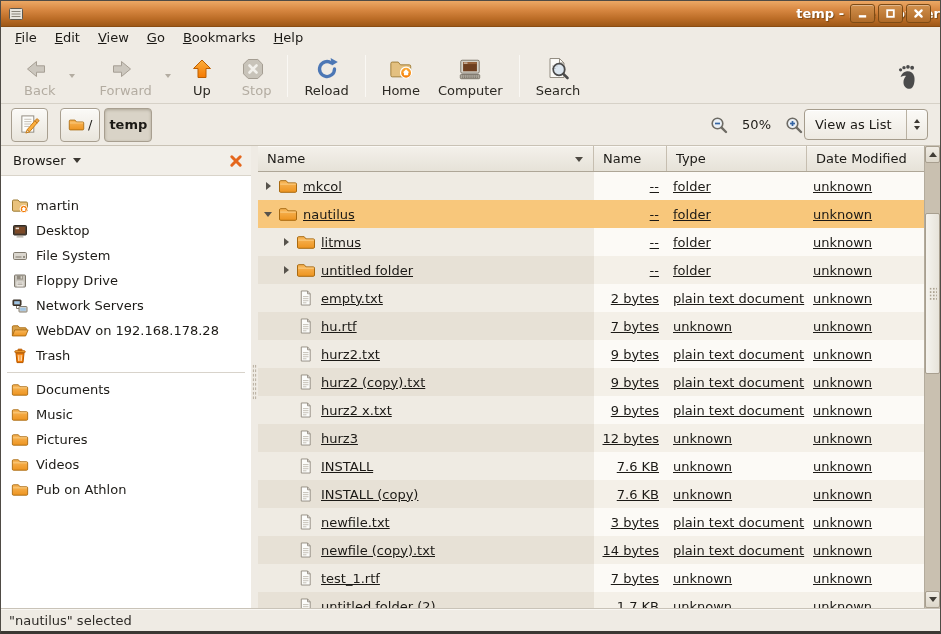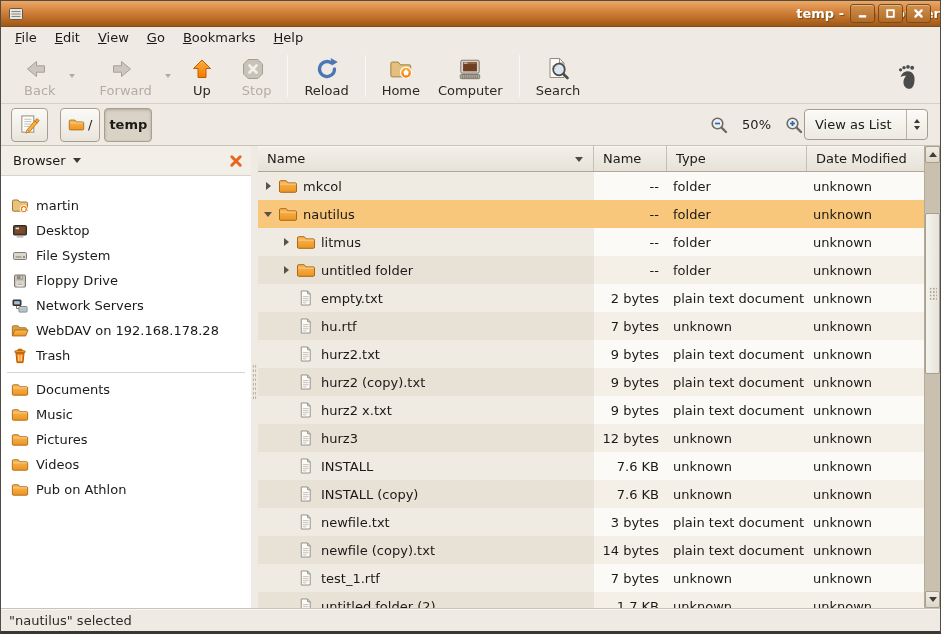--- a/index.html
+++ b/index.html
@@ -75,21 +75,21 @@
   .listpane { width:666px; flex:none; display:flex; flex-direction:column; background:#f97316; }
   .listheader { height:26px; flex:none; display:flex; background:linear-gradient(180deg,#f4f1eb,#e6e2d8); border-bottom:1px solid #aea697; }
   .hcell { border-right:1px solid #c6beb0; display:flex; align-items:center; padding-left:9px; position:relative; box-shadow:inset 0 1px 0 #fbf9f5; }
   .hc-name { width:336px; }
   .hc-size { width:73px; }
   .hc-type { width:140px; }
   .hc-date { width:117px; border-right:none;align-items:center; }
   .sort-arrow { position:absolute; right:10px; top:11px; border-top:5px solid #4e4a43; border-left:4px solid transparent; border-right:4px solid transparent; }
 
   .rows { height:436px; overflow:hidden; }
-  .row { height:28px; display:flex; }
+  .row { height:28px; display:flex;text-decoration:underline; }
   .cell { display:flex; align-items:center; }
   .c-name { width:336px; padding-left:2px; }
   .c-size { width:73px; justify-content:flex-end; padding-right:8px; }
   .c-type { width:140px; padding-left:6px; }
   .c-date { width:117px; padding-left:6px; }
   .row.even .c-name { background:#efebe3; } .row.even .cell { background:#fcfaf6; } .row.even .c-name { background:#efebe3; }
   .row.odd  .c-name { background:#e7e1d6; } .row.odd  .cell { background:#f4f0e8; } .row.odd  .c-name { background:#e7e1d6; }
   .row.sel  .c-name { background:#f5ba60; } .row.sel  .cell { background:#f8c77b; }
   .exp { width:16px; display:flex; align-items:center; justify-content:center; flex:none; }
   .exp.collapsed::before { content:''; border-left:5px solid #57534c; border-top:4.5px solid transparent; border-bottom:4.5px solid transparent; }

